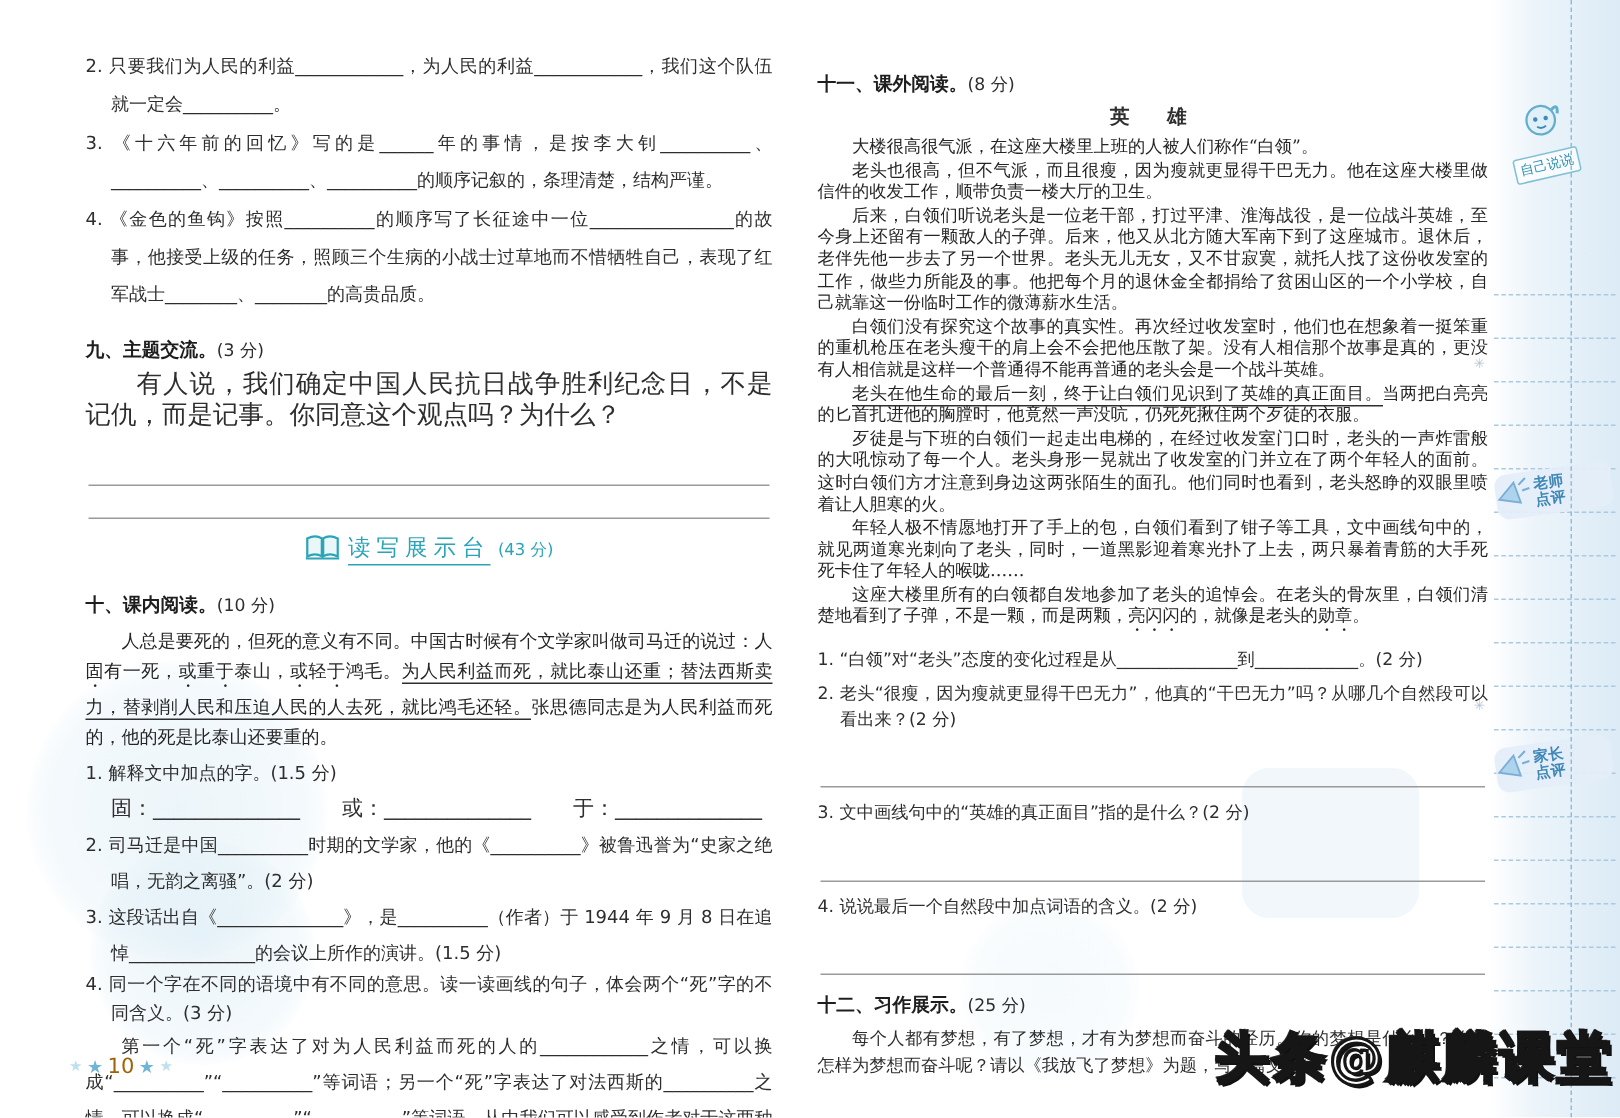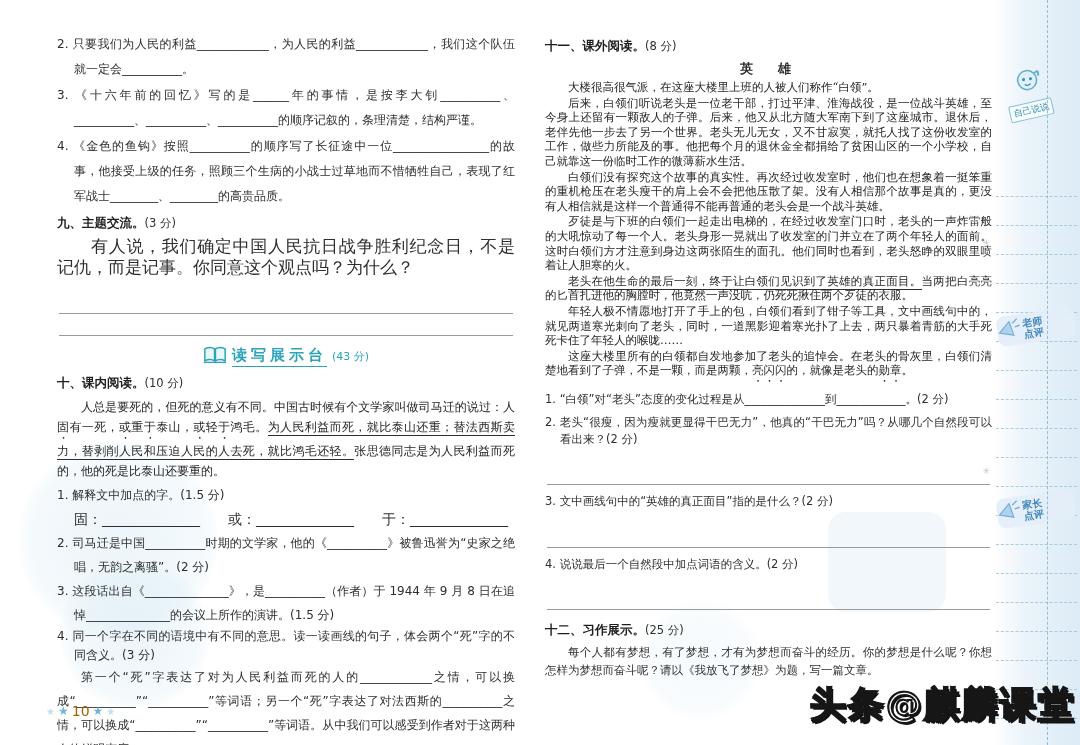--- a/index.html
+++ b/index.html
@@ -13,30 +13,30 @@
   .page{position:absolute;top:0;height:745px;}
   #page-left{left:57px;width:458px;padding-top:32px;}
   #page-right{left:545px;width:447px;padding-top:32px;}
 
   
   .blob{position:absolute;border-radius:50%;background:radial-gradient(circle,#bcdcec 0%,#d7ebf5 60%,transparent 75%);opacity:.28;pointer-events:none;}
   .blob.square{border-radius:18px;background:#cfe4f2;opacity:.30;}
 
   
   .fillq{font-size:12px;line-height:25px;padding-left:17px;text-indent:-17px;margin:0 0 1px 0;text-align:justify;}
-  .sec-head{font-size:12.5px;line-height:23px;margin:2px 0 0 0;}
+  .sec-head{font-size:12.5px;line-height:23px;margin:12px 0 0 0;}
   .sec-head b{font-weight:bold;color:#1e1e1e;}
   .sec-head .score{font-weight:normal;font-size:11.5px;}
   .prompt{font-size:17px;line-height:21px;margin:1px 0 0 0;text-indent:2em;text-align:justify;}
   .ansline{height:21px;border-bottom:1px solid #9a9a9a;margin:0 2px;}
   .ansline.short{margin-top:4px;}
 
   
   .banner{display:flex;justify-content:center;align-items:center;gap:5px;margin:7px 0 2px 0;height:26px;}
-  .banner .btitle{color:#2ba4b8;font-weight:bold;font-size:15px;letter-spacing:4px;border-bottom:1px solid #2ba4b8;padding-bottom:1px;}
+  .banner .btitle{color:#2ba4b8;font-weight:normal;font-size:15px;letter-spacing:4px;border-bottom:1px solid #2ba4b8;padding-bottom:1px;}
   .banner .bscore{color:#2ba4b8;font-size:11px;}
 
   
   .passage,.par{font-family:"DejaVu Serif","Liberation Serif",serif;color:#252525;text-align:justify;}
   .passage{font-size:12px;line-height:20px;text-indent:2em;margin:2px 0 2px 0;}
   .par{font-size:11.5px;line-height:14.6px;text-indent:2em;margin:0 0 1px 0;}
   .seg-u{border-bottom:1px solid #2e2e2e;padding-bottom:1px;}
   .seg-d{-webkit-text-emphasis:filled dot;text-emphasis:filled dot;-webkit-text-emphasis-position:under;text-emphasis-position:under right;}
 
   .subq{font-size:12px;line-height:24px;padding-left:17px;text-indent:-17px;margin:0;text-align:justify;}
@@ -127,24 +127,25 @@
     <span class="star1">★</span>
 </div>
 
 <div class="page" id="page-right">
 
   <p class="sec-head"><b>十一、课外阅读。</b><span class="score">(8 分)</span></p>
 
   <p class="story-title">英　雄</p>
 
   <div class="par"><span>大楼很高很气派，在这座大楼里上班的人被人们称作“白领”。</span></div>
+  <div class="par"><span>老头也很高，但不气派，而且很瘦，因为瘦就更显得干巴无力。他在这座大楼里做信件的收发工作，顺带负责一楼大厅的卫生。</span></div>
   <div class="par"><span>后来，白领们听说老头是一位老干部，打过平津、淮海战役，是一位战斗英雄，至今身上还留有一颗敌人的子弹。后来，他又从北方随大军南下到了这座城市。退休后，老伴先他一步去了另一个世界。老头无儿无女，又不甘寂寞，就托人找了这份收发室的工作，做些力所能及的事。他把每个月的退休金全都捐给了贫困山区的一个小学校，自己就靠这一份临时工作的微薄薪水生活。</span></div>
   <div class="par"><span>白领们没有探究这个故事的真实性。再次经过收发室时，他们也在想象着一挺笨重的重机枪压在老头瘦干的肩上会不会把他压散了架。没有人相信那个故事是真的，更没有人相信就是这样一个普通得不能再普通的老头会是一个战斗英雄。</span></div>
+  <div class="par"><span class="seg-u">老头在他生命的最后一刻，终于让白领们见识到了英雄的真正面目。</span><span>当两把白亮亮的匕首扎进他的胸膛时，他竟然一声没吭，仍死死揪住两个歹徒的衣服。</span></div>
   <div class="par"><span>歹徒是与下班的白领们一起走出电梯的，在经过收发室门口时，老头的一声炸雷般的大吼惊动了每一个人。老头身形一晃就出了收发室的门并立在了两个年轻人的面前。这时白领们方才注意到身边这两张陌生的面孔。他们同时也看到，老头怒睁的双眼里喷着让人胆寒的火。</span></div>
-  <div class="par"><span class="seg-u">老头在他生命的最后一刻，终于让白领们见识到了英雄的真正面目。</span><span>当两把白亮亮的匕首扎进他的胸膛时，他竟然一声没吭，仍死死揪住两个歹徒的衣服。</span></div>
   <div class="par"><span>年轻人极不情愿地打开了手上的包，白领们看到了钳子等工具，文中画线句中的，就见两道寒光刺向了老头，同时，一道黑影迎着寒光扑了上去，两只暴着青筋的大手死死卡住了年轻人的喉咙……</span></div>
   <div class="par"><span>这座大楼里所有的白领都自发地参加了老头的追悼会。在老头的骨灰里，白领们清楚地看到了子弹，不是一颗，而是两颗，</span><span class="seg-d">亮闪闪</span><span>的，就像是老头的</span><span class="seg-d">勋章</span><span>。</span></div>
 
   <p class="rq blankrow">1. “白领”对“老头”态度的变化过程是从______________到____________。(2 分)</p>
   <p class="rq">2. 老头“很瘦，因为瘦就更显得干巴无力”，他真的“干巴无力”吗？从哪几个自然段可以看出来？(2 分)</p>
   <div class="ansline short" style="margin-top:16px;"></div>
   <p class="rq" style="margin-top:8px;">3. 文中画线句中的“英雄的真正面目”指的是什么？(2 分)</p>
   <div class="ansline short" style="margin-top:16px;"></div>
   <p class="rq" style="margin-top:8px;">4. 说说最后一个自然段中加点词语的含义。(2 分)</p>
   <div class="ansline short" style="margin-top:16px;"></div>

